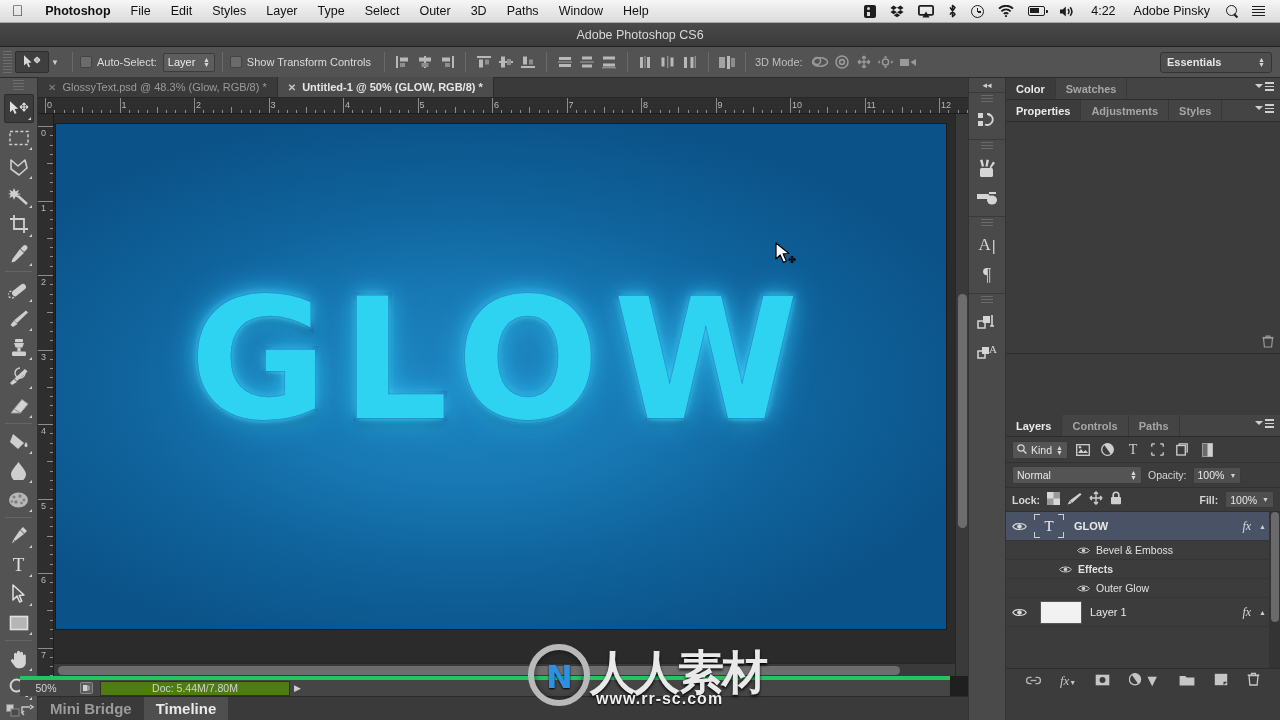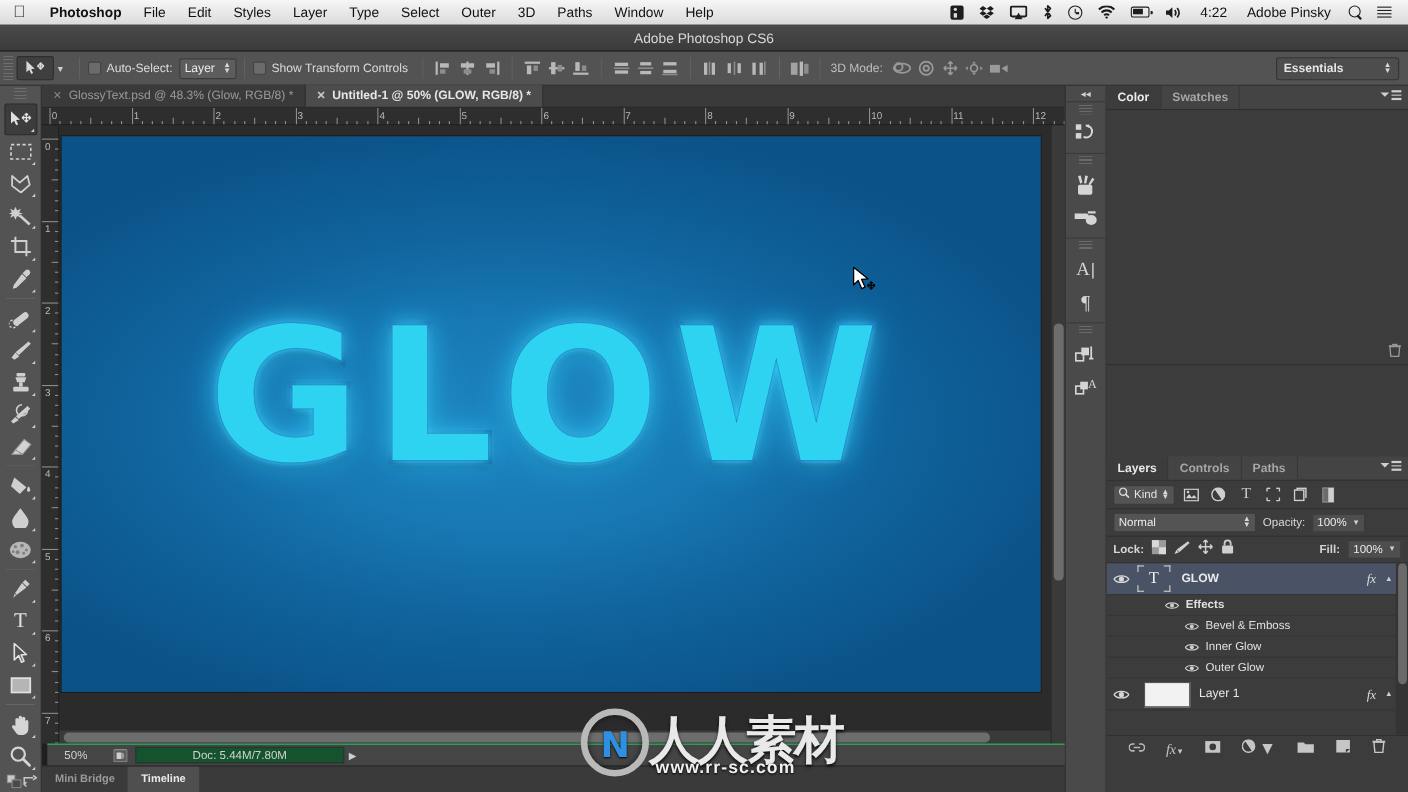--- a/index.html
+++ b/index.html
@@ -157,35 +157,35 @@
     paint-order: stroke fill;
   }
   
   .vsb{position:absolute;right:0;top:16px;width:13px;height:562px;background:#3a3a3a;border-left:1px solid #272727;}
   .vsb .thumb{position:absolute;left:2px;top:180px;width:9px;height:234px;background:#6d6d6d;border-radius:5px;}
   .hsb{position:absolute;left:16px;bottom:0;width:901px;height:13px;background:#3a3a3a;border-top:1px solid #272727;}
   .hsb .thumb{position:absolute;left:4px;top:2px;width:842px;height:9px;background:#6d6d6d;border-radius:5px;}
 
   
   .statusbar{
-    position:absolute;top:676px;left:43px;width:930px;height:20px;background:#454545;
-    border-top:1px solid #22c55e;display:flex;align-items:center;color:#d2d2d2;font-size:10.5px;
+    position:absolute;top:676px;left:20px;width:930px;height:20px;background:#454545;
+    border-top:4px solid #22c55e;display:flex;align-items:center;color:#d2d2d2;font-size:10.5px;
   }
   .sb-zoom{width:52px;text-align:center;}
   .sb-icon{width:28px;display:flex;align-items:center;justify-content:center;}
-  .sb-doc{flex:0 0 190px;background:#14532d;border:1px solid #303030;height:15px;
+  .sb-doc{flex:0 0 190px;background:#4d7c0f;border:1px solid #303030;height:15px;
     display:flex;align-items:center;justify-content:center;font-size:10.5px;}
   .sb-arrow{margin-left:4px;font-size:9px;color:#cfcfcf;}
 
   
   .bottom-tabs{
     position:absolute;top:696px;left:38px;width:930px;height:24px;background:#3a3a3a;
     border-top:1px solid #2b2b2b;display:flex;align-items:center;
   }
-  .btab{height:24px;display:flex;align-items:center;padding:0 12px;font-size:10px;font-weight:bold;color:#9b9b9b;}
+  .btab{height:24px;display:flex;align-items:center;padding:0 12px;font-size:15px;font-weight:bold;color:#9b9b9b;}
   .btab.active{background:#4f4f4f;color:#eaeaea;}
 
   
   .icondock{
     position:absolute;top:78px;left:968px;width:38px;height:642px;background:#4a4a4a;
     border-left:1px solid #333;border-right:1px solid #333;
   }
   .dk-collapse{height:14px;display:flex;align-items:center;justify-content:center;color:#cfcfcf;font-size:9px;}
   .dk-group{border-top:1px solid #3a3a3a;padding-bottom:3px;}
   .dk-grip{height:9px;background:repeating-linear-gradient(to bottom,#6a6a6a 0 1px,transparent 1px 3px);margin:2px 12px 2px;}
@@ -985,20 +985,39 @@
       <span class="pmenu">
         <span class="tri"></span>
           <span class="bars">
             <i></i>
             <i></i>
             <i></i>
           </span>
       </span>
     </div>
 
+    <div class="ptabrow">
+      <div class="ptab active">
+        <span>Properties</span>
+      </div>
+      <div class="ptab">
+        <span>Adjustments</span>
+      </div>
+      <div class="ptab">
+        <span>Styles</span>
+      </div>
+      <span class="pmenu">
+        <span class="tri"></span>
+          <span class="bars">
+            <i></i>
+            <i></i>
+            <i></i>
+          </span>
+      </span>
+    </div>
 
     <div class="props-fill">
       <div class="props-footer">
         <span>
           <svg width="12" height="13" viewBox="0 0 12 13">
               <path d="M1.5 3 h9 l-0.9 9 h-7.2 Z" fill="none" stroke="#9a9a9a" stroke-width="1.2"></path>
               <path d="M0.5 2.6 h11" stroke="#9a9a9a" stroke-width="1.4"></path>
               <path d="M4.2 2.6 V1.2 h3.6 v1.4" fill="none" stroke="#9a9a9a" stroke-width="1.2"></path>
             </svg>
         </span>
@@ -1138,55 +1157,44 @@
             <i class="tcorner" style="right:2px;top:1px;border-width:1.4px 1.4px 0 0;"></i>
             <i class="tcorner" style="left:2px;bottom:1px;border-width:0 0 1.4px 1.4px;"></i>
             <i class="tcorner" style="right:2px;bottom:1px;border-width:0 1.4px 1.4px 0;"></i>
           </span>
           <span class="lname">GLOW</span>
           <span class="lfx">fx</span>
           <span style="margin-right:14px;font-size:7px;color:#cfcfcf;">▲</span>
         </div>
 
         <div class="lrow">
+          <span class="indent2">
+            <span class="eye-sm">
+              <svg width="13" height="9" viewBox="0 0 13 9">
+                  <path d="M0.6 4.5 C2.6 1.2 10.4 1.2 12.4 4.5 C10.4 7.8 2.6 7.8 0.6 4.5 Z" fill="none" stroke="#cfcfcf" stroke-width="1"></path>
+                  <circle cx="6.5" cy="4.5" r="1.8" fill="#cfcfcf"></circle>
+                </svg>
+            </span>
+            <span class="ename">Bevel &amp; Emboss</span>
+          </span>
+        </div>
+
+        <div class="lrow">
           <span class="indent1">
             <span class="eye-sm">
               <svg width="13" height="9" viewBox="0 0 13 9">
                   <path d="M0.6 4.5 C2.6 1.2 10.4 1.2 12.4 4.5 C10.4 7.8 2.6 7.8 0.6 4.5 Z" fill="none" stroke="#cfcfcf" stroke-width="1"></path>
                   <circle cx="6.5" cy="4.5" r="1.8" fill="#cfcfcf"></circle>
                 </svg>
             </span>
             <span class="ename" style="font-weight:bold;">Effects</span>
           </span>
         </div>
 
-        <div class="lrow">
-          <span class="indent2">
-            <span class="eye-sm">
-              <svg width="13" height="9" viewBox="0 0 13 9">
-                  <path d="M0.6 4.5 C2.6 1.2 10.4 1.2 12.4 4.5 C10.4 7.8 2.6 7.8 0.6 4.5 Z" fill="none" stroke="#cfcfcf" stroke-width="1"></path>
-                  <circle cx="6.5" cy="4.5" r="1.8" fill="#cfcfcf"></circle>
-                </svg>
-            </span>
-            <span class="ename">Bevel &amp; Emboss</span>
-          </span>
-        </div>
-
-
-        <div class="lrow">
-          <span class="indent2">
-            <span class="eye-sm">
-              <svg width="13" height="9" viewBox="0 0 13 9">
-                  <path d="M0.6 4.5 C2.6 1.2 10.4 1.2 12.4 4.5 C10.4 7.8 2.6 7.8 0.6 4.5 Z" fill="none" stroke="#cfcfcf" stroke-width="1"></path>
-                  <circle cx="6.5" cy="4.5" r="1.8" fill="#cfcfcf"></circle>
-                </svg>
-            </span>
-            <span class="ename">Inner Glow</span>
-          </span>
-        </div>
+
 
         <div class="lrow">
           <span class="indent2">
             <span class="eye-sm">
               <svg width="13" height="9" viewBox="0 0 13 9">
                   <path d="M0.6 4.5 C2.6 1.2 10.4 1.2 12.4 4.5 C10.4 7.8 2.6 7.8 0.6 4.5 Z" fill="none" stroke="#cfcfcf" stroke-width="1"></path>
                   <circle cx="6.5" cy="4.5" r="1.8" fill="#cfcfcf"></circle>
                 </svg>
             </span>
             <span class="ename">Outer Glow</span>

